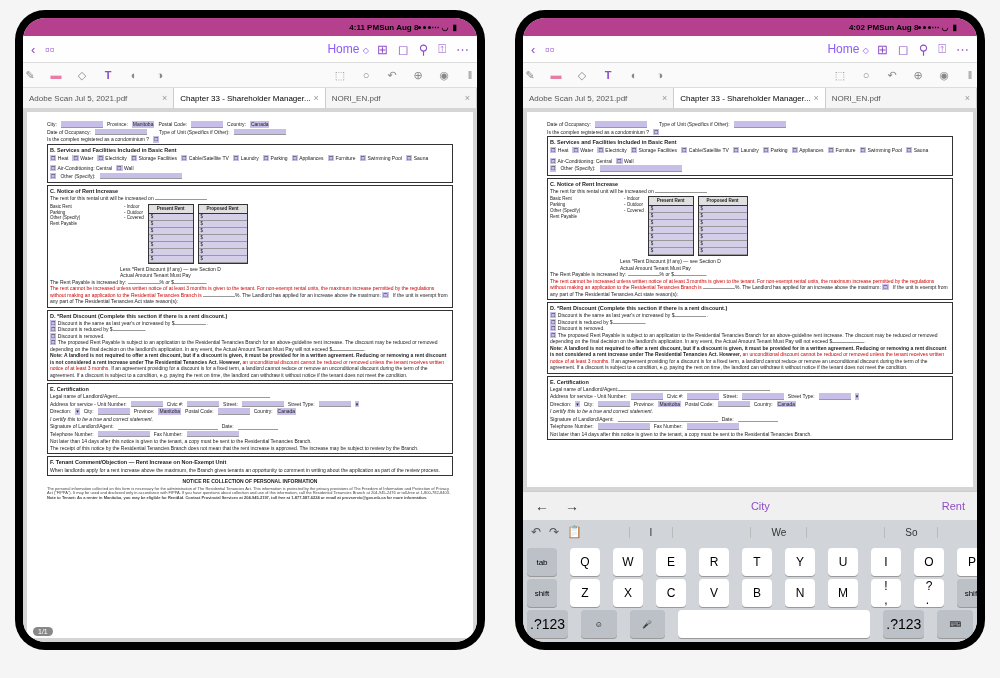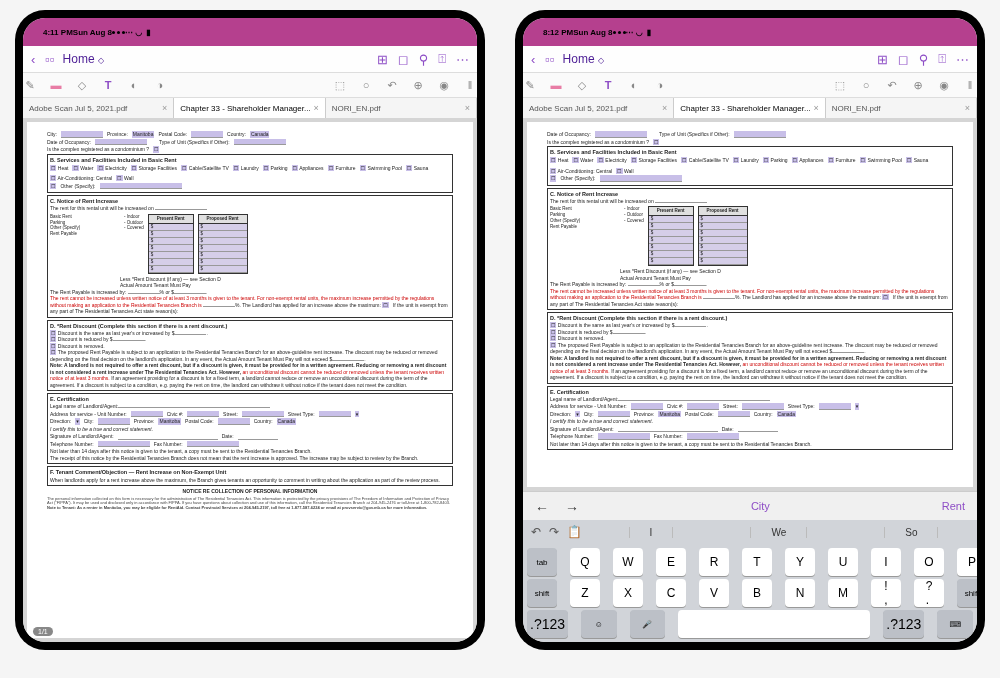--- a/index.html
+++ b/index.html
@@ -1,23 +1,23 @@
 <!DOCTYPE html>
 <html><head>
 <meta charset="utf-8">
 <style>
 body{margin:0;background:#f5f5f5;font-family:-apple-system,Helvetica,Arial,sans-serif;font-size:10px;display:flex;gap:30px;padding:10px;justify-content:center}
 .ipad{width:470px;height:640px;background:#000;border-radius:30px;padding:8px;box-sizing:border-box;position:relative}
 .screen{width:100%;height:100%;background:#fff;border-radius:22px;overflow:hidden;display:flex;flex-direction:column}
-.statusbar{height:28px;background:#b5408e;display:flex;justify-content:flex-start;align-items:center;padding:0 20px;color:#000;font-size:8px;font-weight:600}
+.statusbar{height:18px;background:#b5408e;display:flex;justify-content:flex-end;align-items:center;padding:0 20px;color:#000;font-size:8px;font-weight:600}
 .statusbar .dots{display:flex;gap:2px}.statusbar .dot{width:3px;height:3px;background:#000;border-radius:50%}
 .sb-right{display:flex;gap:4px;align-items:center}
 .toolbar{height:26px;background:#fefefe;border-bottom:1px solid #ddd;display:flex;align-items:center;padding:0 8px;gap:8px}
 .tb-left,.tb-right{display:flex;gap:10px;align-items:center}
-.tb-center{flex:1;text-align:left;color:#4c1d95;font-size:12px;font-weight:500}
+.tb-center{flex:1;text-align:right;color:#8b5cf6;font-size:12px;font-weight:500}
 .tb-icon{color:#8e4ec6;font-size:13px}
 .tools{height:24px;background:#fafafa;border-bottom:1px solid #ddd;display:flex;align-items:center;justify-content:center;gap:12px}
 .tool{width:14px;height:14px;display:flex;align-items:center;justify-content:center;font-size:11px;color:#888}
 .tool.active{color:#8e4ec6;font-weight:bold}
 .tabs{height:20px;display:flex;background:#be185d;font-size:8px}
 .tab{flex:1;display:flex;align-items:center;justify-content:space-between;padding:0 6px;border-right:1px solid #ccc;color:#555;background:#f5f5f5}
 .tab.active{background:#fff;color:#000}
 .tab-x{color:#999;font-size:9px}
 .content{flex:1;background:#d5d5d5;overflow:hidden;display:flex;flex-direction:column;position:relative}
 .page{margin:4px;background:#fff;flex:1;padding:8px 20px;font-size:5px;line-height:1.3;color:#222;overflow:hidden}
@@ -220,21 +220,21 @@
         </div>
    <div class="pagenum">1/1</div>
   </div>
 
  </div>
 </div>
 
 <div class="ipad">
  <div class="screen">
   <div class="statusbar">
-   <span>8:12 PM</span>
+   <span>4:02 PM</span>
    <span>Sun Aug 8</span>
    <div class="dots">
           <div class="dot"></div>
           <div class="dot"></div>
           <div class="dot"></div>
         </div>
    <div class="sb-right">
           <span>⋯ ◡</span>
           <span>▮</span>
         </div>

